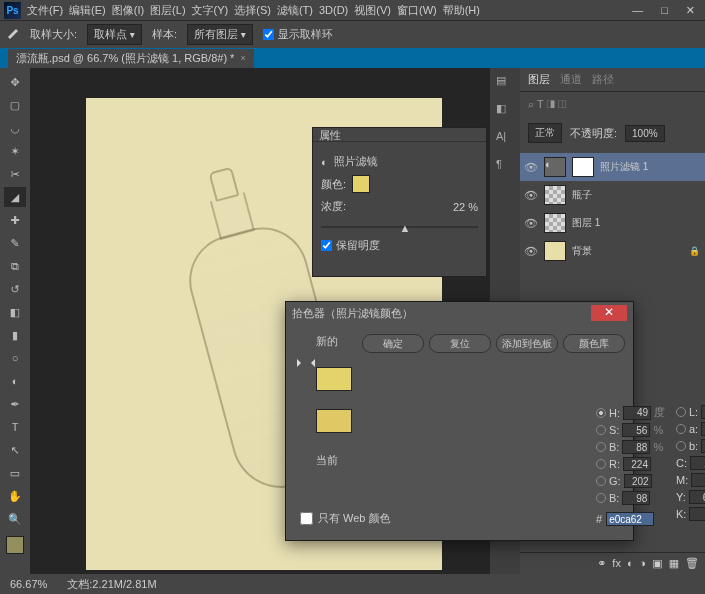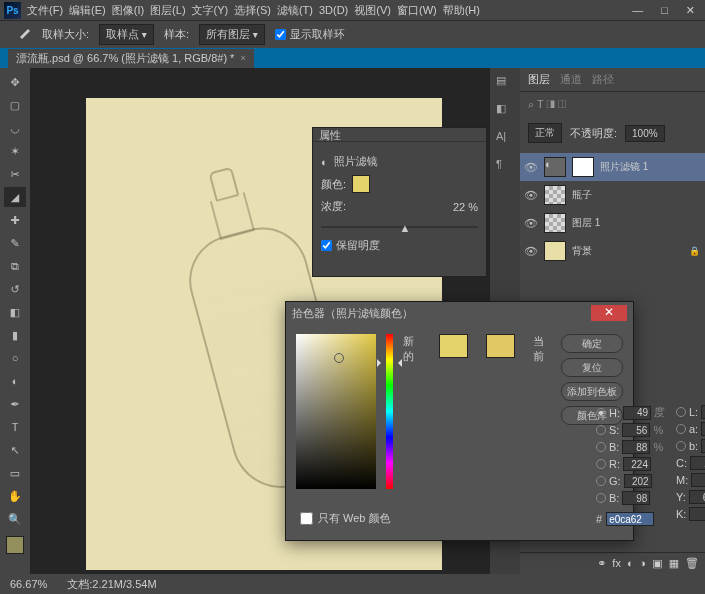--- a/index.html
+++ b/index.html
@@ -1,21 +1,21 @@
 <!DOCTYPE html>
 <html><head>
 <meta charset="utf-8">
 <style>
 *{margin:0;padding:0;box-sizing:border-box;font-family:"Microsoft YaHei",sans-serif;font-size:11px;color:#ccc}
 body{background:#535353;width:705px;height:594px;overflow:hidden;position:relative}
 .menubar{height:20px;background:#454545;display:flex;align-items:center;padding:0 4px}
 .ps-logo{width:17px;height:17px;background:linear-gradient(135deg,#001229,#1b2f56);color:#2da7ff;font-weight:bold;font-size:10px;display:flex;align-items:center;justify-content:center;margin-right:6px}
 .menubar span{margin-right:6px;font-size:11px;cursor:pointer}
 .wctl{margin-left:auto;display:flex;gap:12px;color:#aaa}
-.optbar{height:28px;background:#454545;border-top:1px solid #2a2a2a;display:flex;align-items:center;padding:0 16px;gap:10px}
+.optbar{height:28px;background:#454545;border-top:1px solid #2a2a2a;display:flex;align-items:center;padding:0 4px;gap:10px}
 .tool-icn{width:16px;height:16px;display:inline-block}
 .sel{background:#333;border:1px solid #222;padding:2px 6px;font-size:10px}
 .chk{display:inline-flex;align-items:center;gap:4px}
 .chk input{width:11px;height:11px}
 .tabbar{height:20px;background:#0369a1;display:flex;align-items:center;padding:0 8px}
 .tab{background:#454545;padding:2px 8px;font-size:10px;display:flex;align-items:center;gap:6px}
 .tab .x{font-size:9px;color:#999}
 .workwrap{position:absolute;top:68px;left:0;right:0;bottom:20px;display:flex}
 .ltools{width:30px;background:#454545;display:flex;flex-direction:column;align-items:center;padding:4px 0;gap:3px}
 .ltools .t{width:22px;height:20px;display:flex;align-items:center;justify-content:center;color:#bbb;cursor:pointer}
@@ -61,25 +61,25 @@
 .pkttl{height:22px;background:#535353;display:flex;align-items:center;padding:0 6px;font-size:11px}
 .pkttl .close{margin-left:auto;width:36px;height:16px;background:#c44;color:#fff;text-align:center;font-size:12px;line-height:14px}
 .pkbody{display:flex;padding:10px;gap:10px}
 .sbox{width:155px;height:155px;background:linear-gradient(to bottom,transparent,#000),linear-gradient(to right,#fff,#e0c843);position:relative;cursor:crosshair}
 .sbox .ring{position:absolute;left:48%;top:12%;width:10px;height:10px;border:1px solid #555;border-radius:50%}
 .hue{width:14px;height:155px;background:linear-gradient(to bottom,#f00,#ff0,#0f0,#0ff,#00f,#f0f,#f00);position:relative}
 .hue .hp{position:absolute;left:-4px;right:-4px;top:28px;height:2px}
 .hue .hp::before,.hue .hp::after{content:"";position:absolute;top:-3px;border:4px solid transparent}
 .hue .hp::before{left:-5px;border-left-color:#ddd}
 .hue .hp::after{right:-5px;border-right-color:#ddd}
-.prv{display:flex;flex-direction:row;gap:18px;font-size:10px;color:#bbb}
+.prv{display:flex;flex-direction:column;gap:18px;font-size:10px;color:#bbb}
 .prv .pv{width:36px;height:24px;border:1px solid #222}
 .prv .pv.new{background:#e4d26b}
 .prv .pv.cur{background:#e0c864;margin-bottom:2px}
-.btns{display:flex;flex-direction:column;gap:5px}
+.btns{display:flex;flex-direction:row;gap:5px}
 .btn{width:62px;height:19px;background:#595959;border:1px solid #333;border-radius:9px;text-align:center;font-size:10px;line-height:17px;cursor:pointer}
 .pknums{position:absolute;left:310px;bottom:14px;width:310px;display:flex;gap:10px;font-size:10px}
 .numcol{display:flex;flex-direction:column;gap:3px}
 .nrow{display:flex;align-items:center;gap:3px}
 .nrow input{width:28px;height:14px;background:#3a3a3a;border:1px solid #222;color:#ccc;font-size:10px;text-align:right;padding:0 2px}
 .nrow .u{color:#888;width:12px}
 .hexrow{display:flex;align-items:center;gap:4px;margin-top:4px}
 .hexrow input{width:48px;height:14px;background:#4a6891;border:1px solid #222;color:#fff;font-size:10px;padding:0 2px}
 .webonly{position:absolute;left:14px;bottom:14px;display:flex;align-items:center;gap:5px;font-size:10px;color:#aaa}
 .radio{width:10px;height:10px;border:1px solid #888;border-radius:50%;display:inline-block}
@@ -298,14 +298,14 @@
     </div>
   </div>
   <label class="webonly">
       <input type="checkbox" style="">
       <span>只有 Web 颜色</span>
     </label>
 </div>
 
 <div class="statusbar">
   <span>66.67%</span>
-  <span>文档:2.21M/3.54M</span>
+  <span>文档:2.21M/2.81M</span>
 </div>
 
 </body></html>

